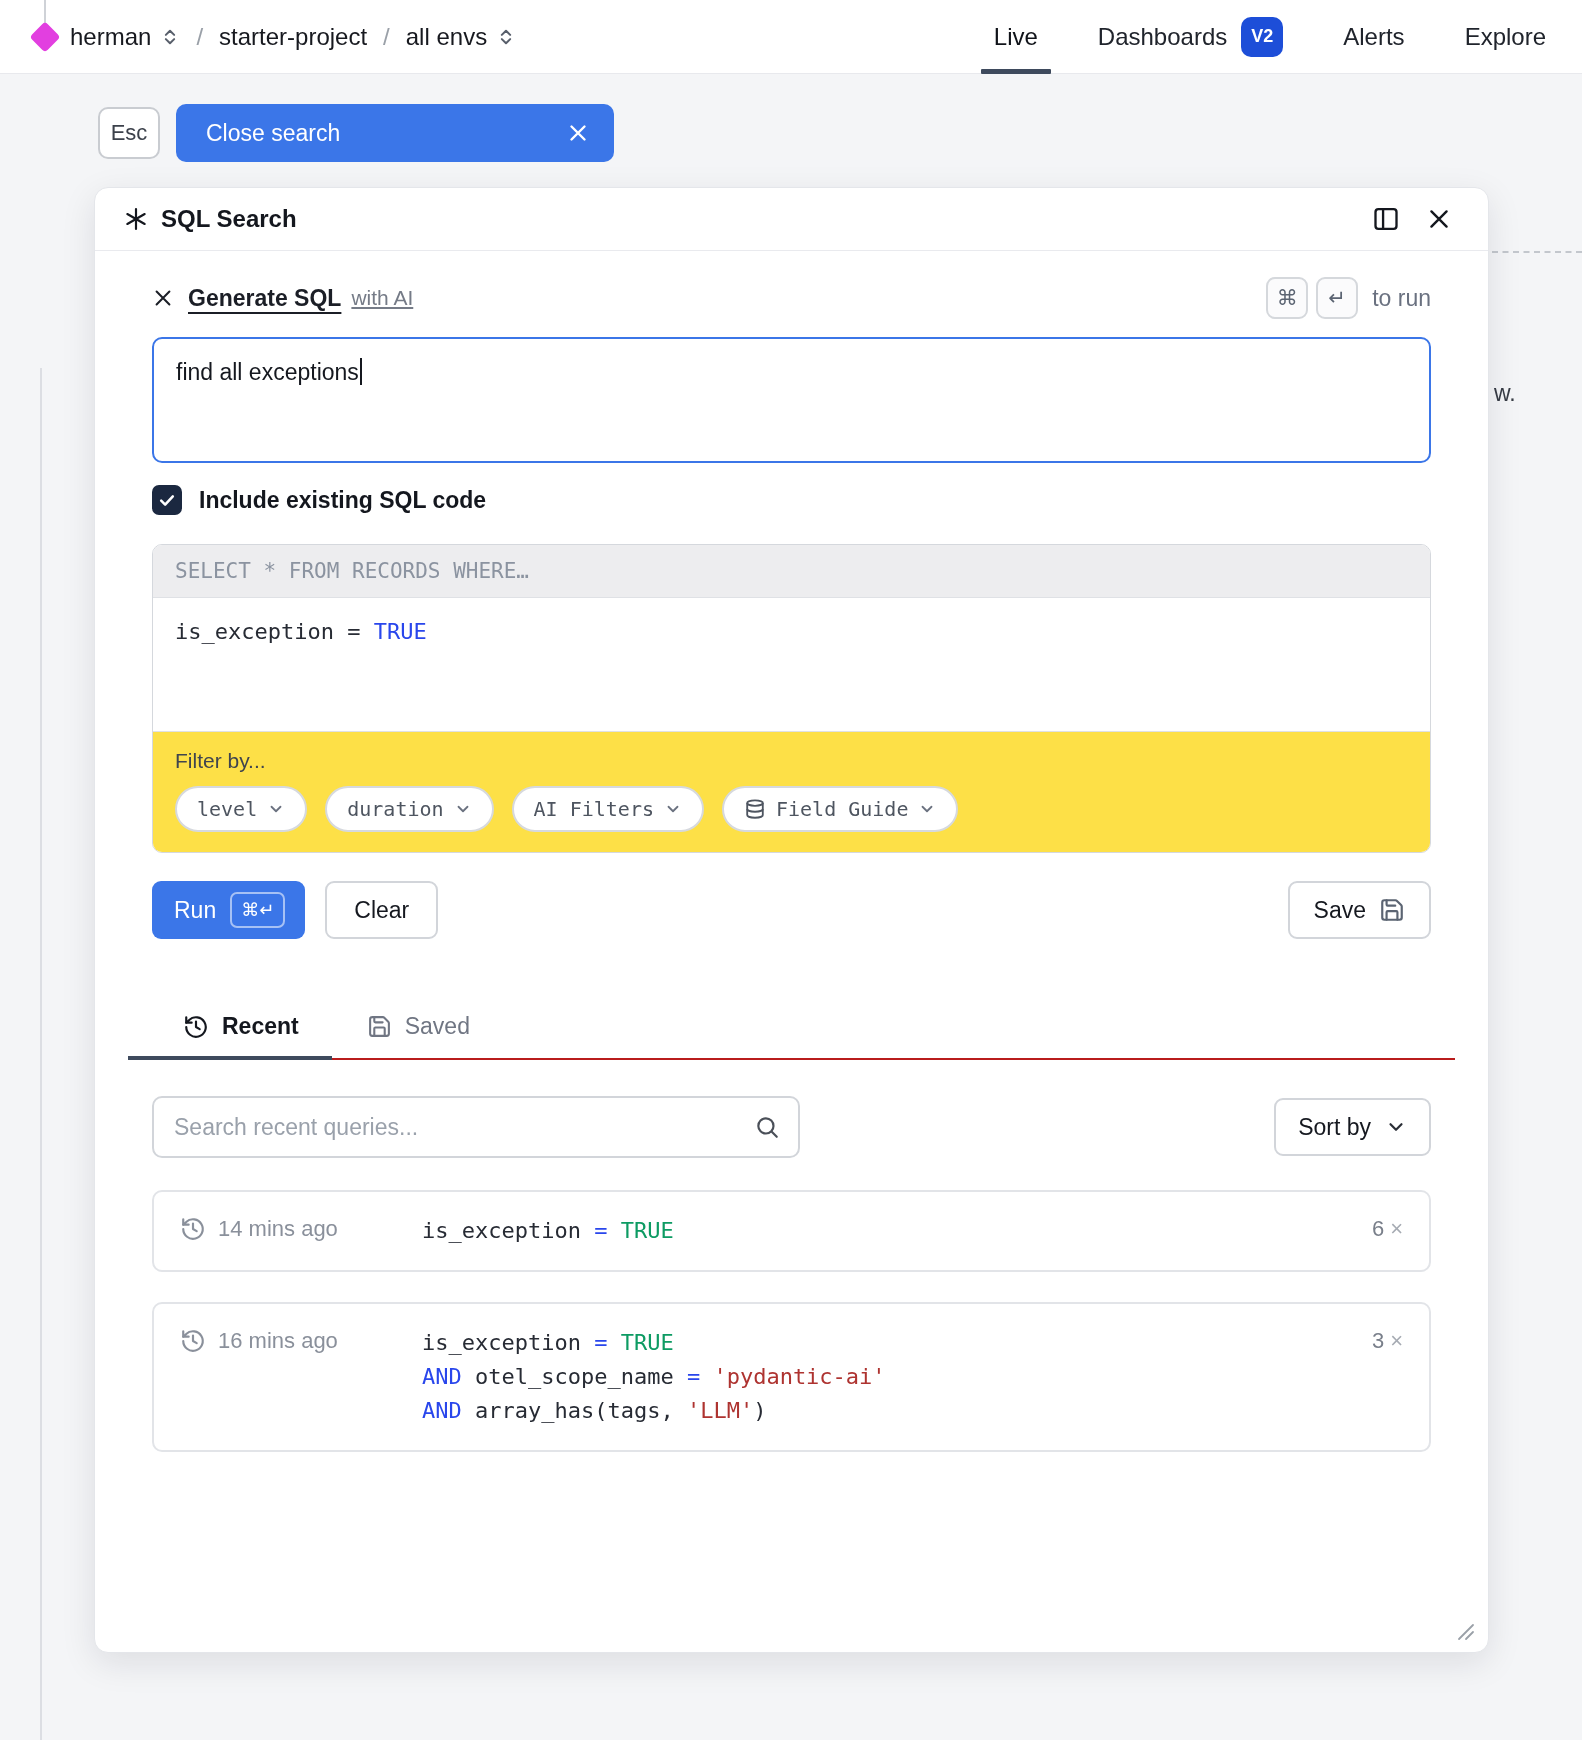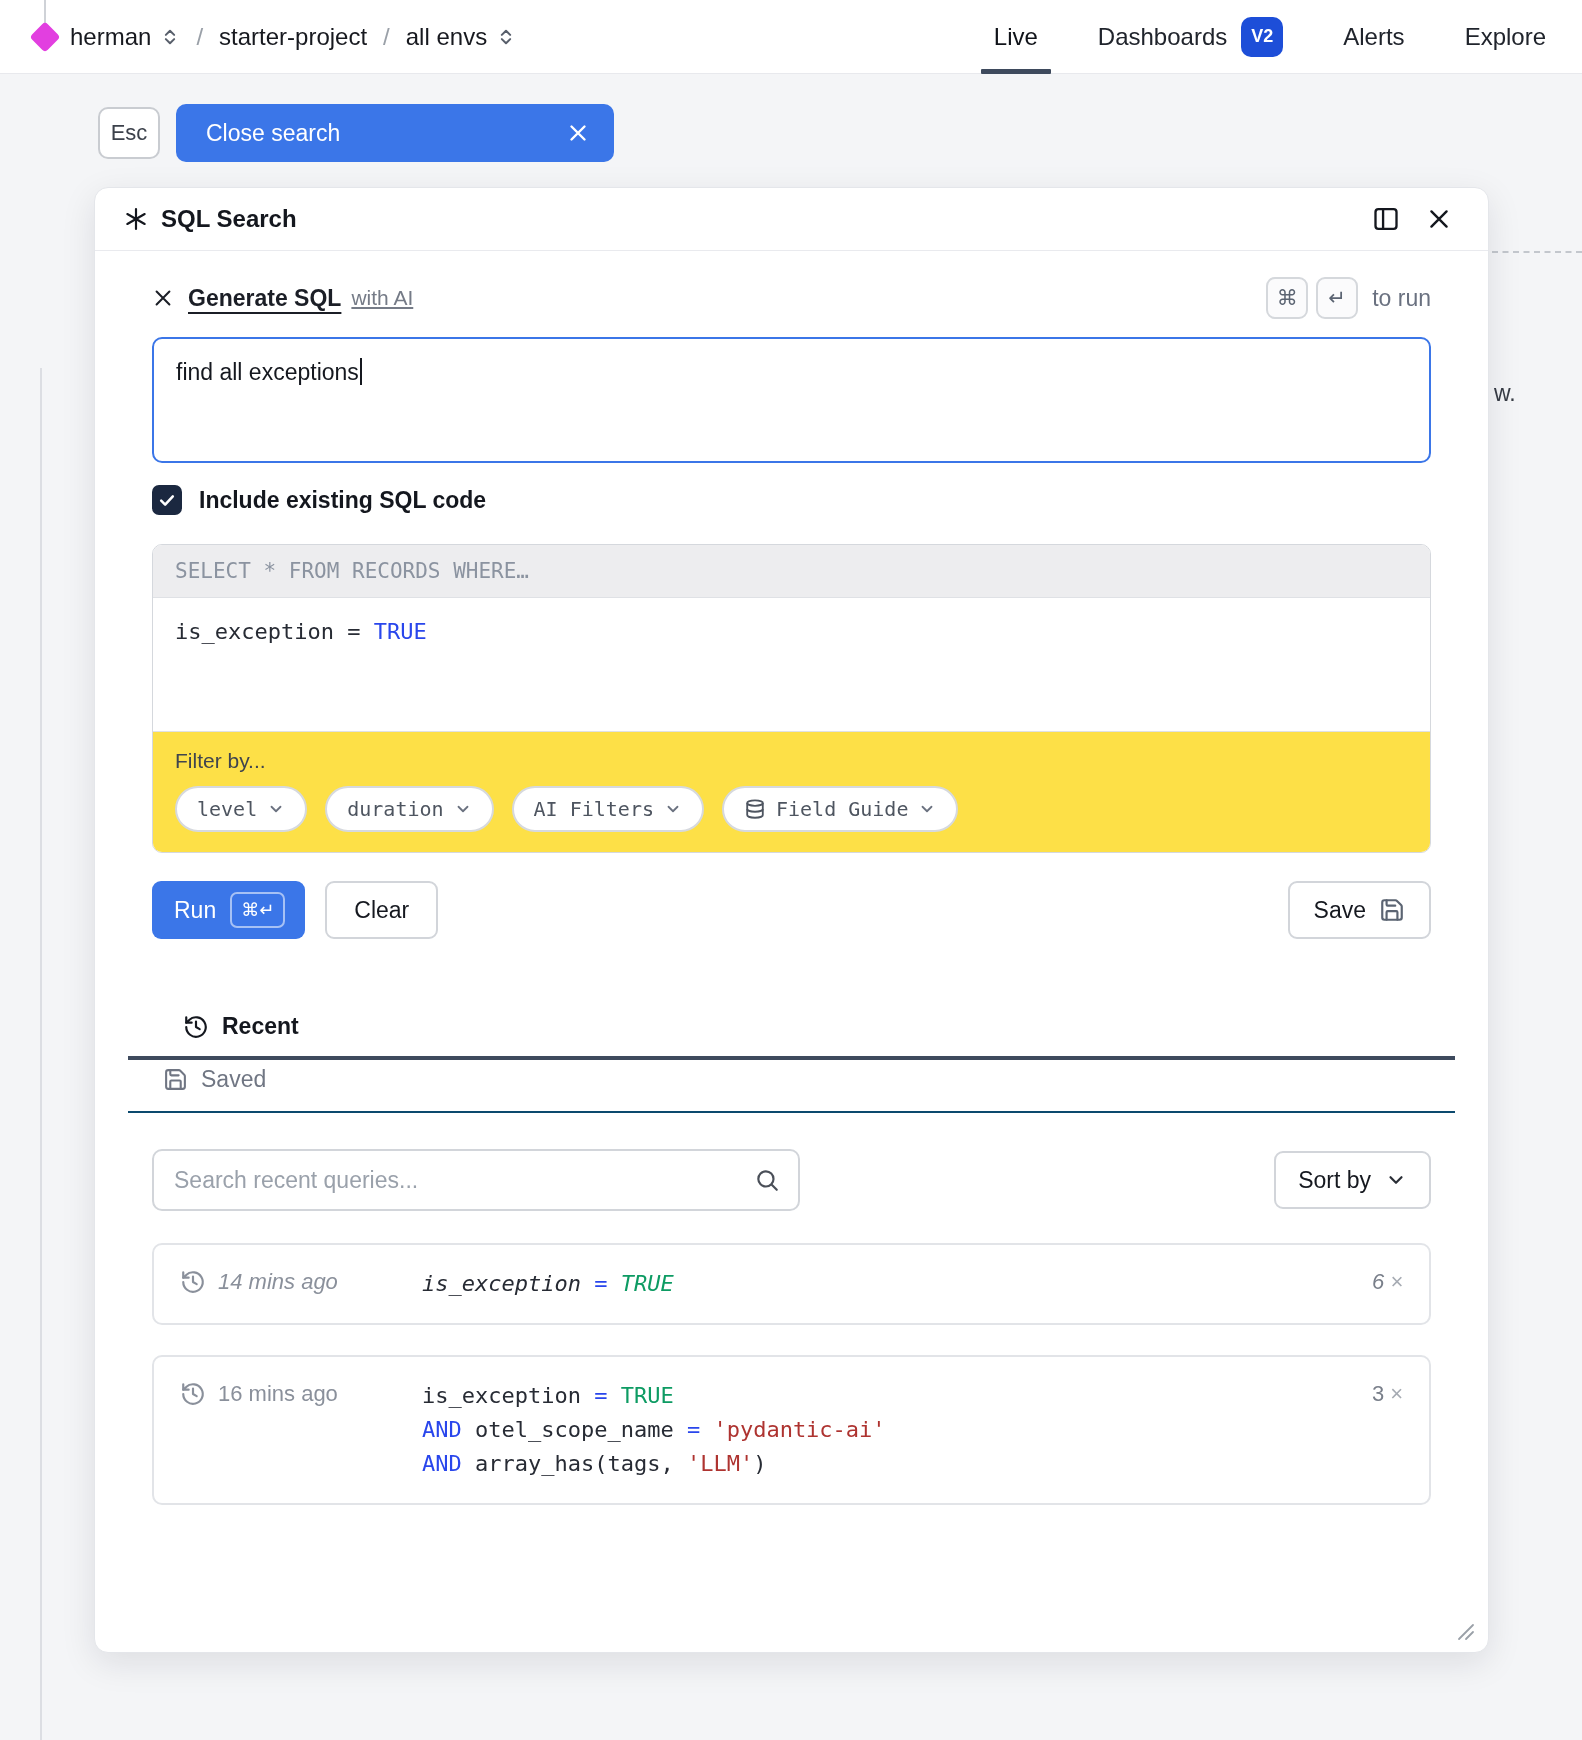--- a/index.html
+++ b/index.html
@@ -79,40 +79,40 @@
   .actions-row { margin-top:28px; display:flex; align-items:center; }
   .run-btn { height:58px; background:#3b76e8; border:none; border-radius:9px; color:#fff; font-size:23px; font-weight:500;
              display:flex; align-items:center; gap:14px; padding:0 20px 0 22px; cursor:pointer; font-family:inherit; }
   .run-kbd { border:2px solid rgba(255,255,255,.55); border-radius:7px; font-size:18px; padding:5px 9px; font-weight:400; }
   .clear-btn { margin-left:20px; height:58px; width:113px; background:#fff; border:2px solid #d2d5da; border-radius:9px;
                font-size:23px; color:#15181f; cursor:pointer; font-family:inherit; }
   .save-btn { margin-left:auto; height:58px; background:#fff; border:2px solid #d2d5da; border-radius:9px; font-size:23px;
               color:#15181f; display:flex; align-items:center; gap:13px; padding:0 24px; cursor:pointer; font-family:inherit; }
   .save-btn .icon { color:#5b6472; }
 
-  .tabs-row { margin:66px -24px 10px; display:flex; border-bottom:2px solid #0c4a6e;flex-direction:column; }
+  .tabs-row { margin:66px -24px 10px; display:flex; border-bottom:2px solid #b91c1c; }
   .tab { position:relative; display:flex; align-items:center; gap:13px; padding:8px 33px 18px 35px; font-size:23px;
          color:#707683; cursor:pointer; }
   .tab:first-child { padding-left:55px; }
   .tab.active { color:#14171e; font-weight:600; }
   .tab-underline { position:absolute; left:0; right:0; bottom:-2px; height:4px; background:#3e4a5d; }
 
   .search-row { margin-top:36px; display:flex; align-items:center; }
   .recent-search { position:relative; width:648px; }
   .recent-search input { width:648px; height:62px; border:2px solid #d2d5da; border-radius:10px; padding:0 60px 0 20px;
                          font-size:23px; color:#15181f; font-family:inherit; outline:none; background:#fff; }
   .recent-search input::placeholder { color:#9aa1ab; }
   .recent-search .icon { position:absolute; right:20px; top:18px; color:#4a4f58; }
   .sort-btn { margin-left:auto; height:58px; background:#fff; border:2px solid #d2d5da; border-radius:9px; font-size:23px;
               color:#15181f; display:flex; align-items:center; gap:14px; padding:0 22px; cursor:pointer; font-family:inherit; }
   .sort-btn .icon { color:#2a2e36; }
 
   .query-card { margin-top:30px; border:2px solid #e2e4e8; border-radius:10px; background:#fff; display:flex;
                 align-items:flex-start; padding:22px 26px; cursor:pointer; }
-  .query-card:first-of-type { margin-top:32px;font-style:italic; }
+  .query-card:first-of-type { margin-top:32px; }
   .query-meta { display:flex; align-items:center; gap:12px; width:214px; flex:none; color:#8a909b; padding-top:2px; }
   .query-time { font-size:22px; color:#8a909b; }
   .query-code { margin-left:28px; font-size:22px; line-height:34px; }
   .query-count { margin-left:auto; display:flex; align-items:flex-start; gap:6px; padding-top:2px; }
   .count-num { font-size:22px; color:#797f8a; }
   .count-x { font-size:22px; color:#a6abb3; }
 
   .tok-plain { color:#272b34; }
   .tok-keyword { color:#2946ec; }
   .tok-boolean { color:#0d9b63; }

